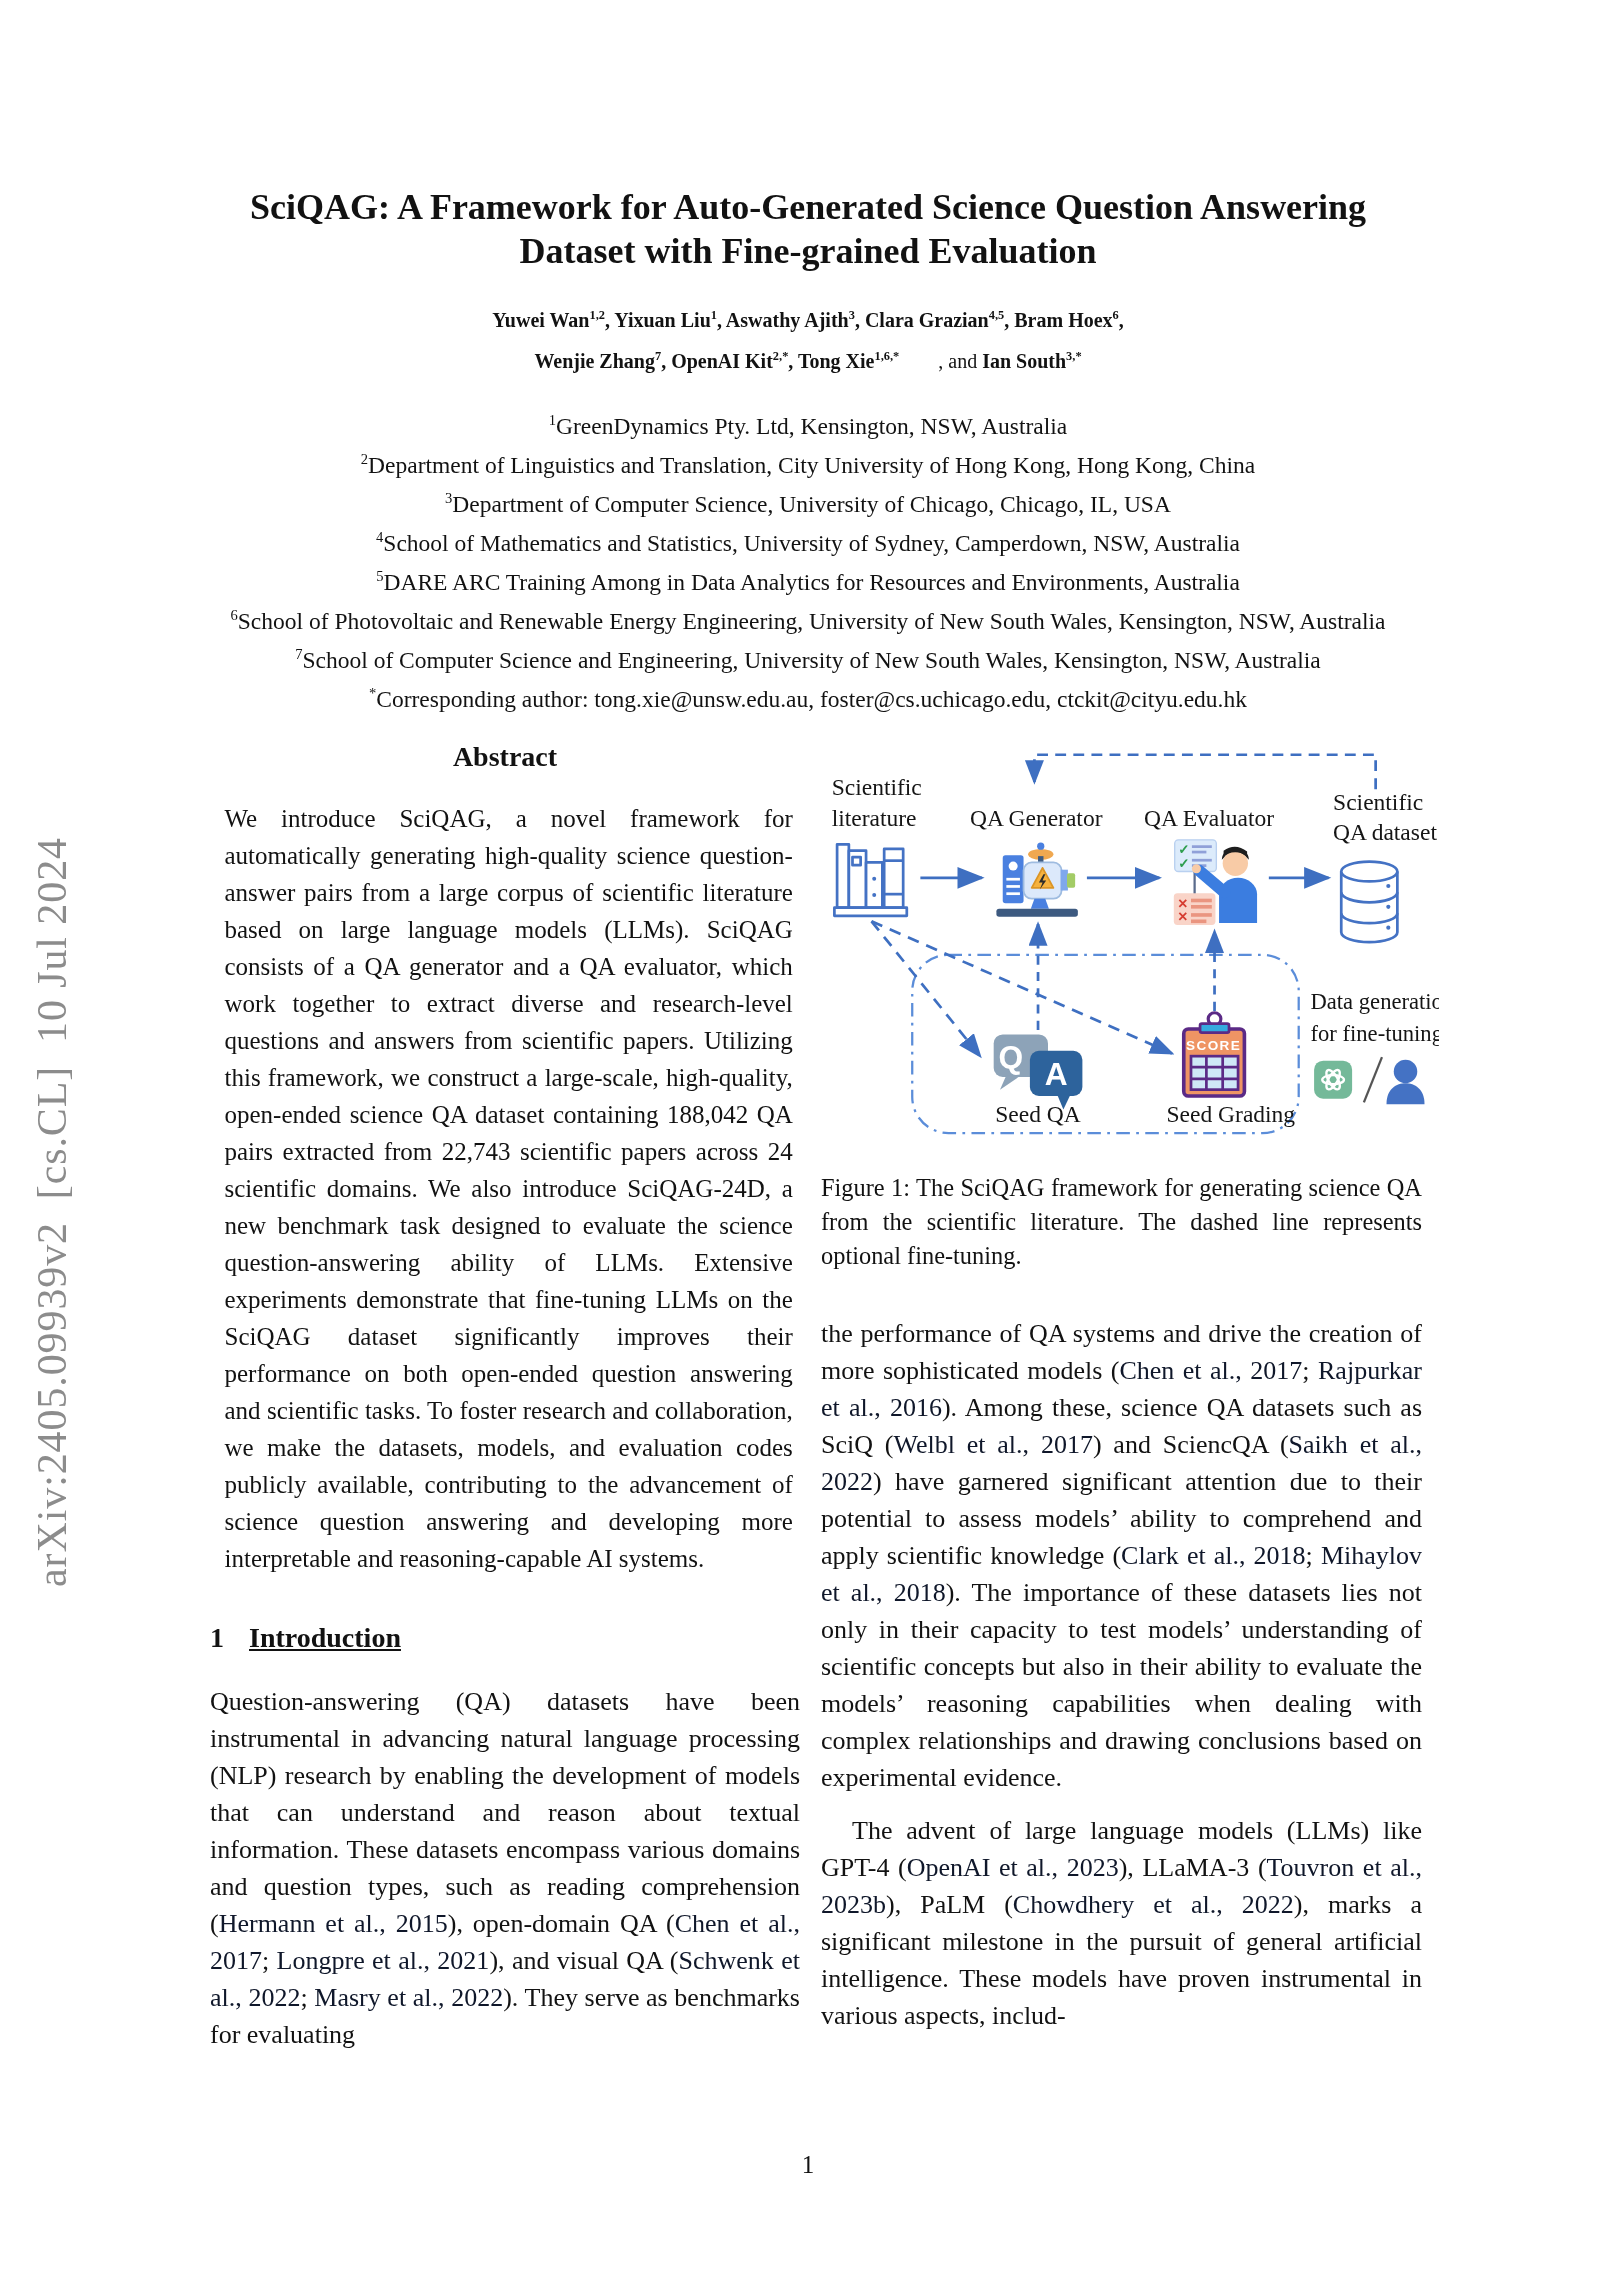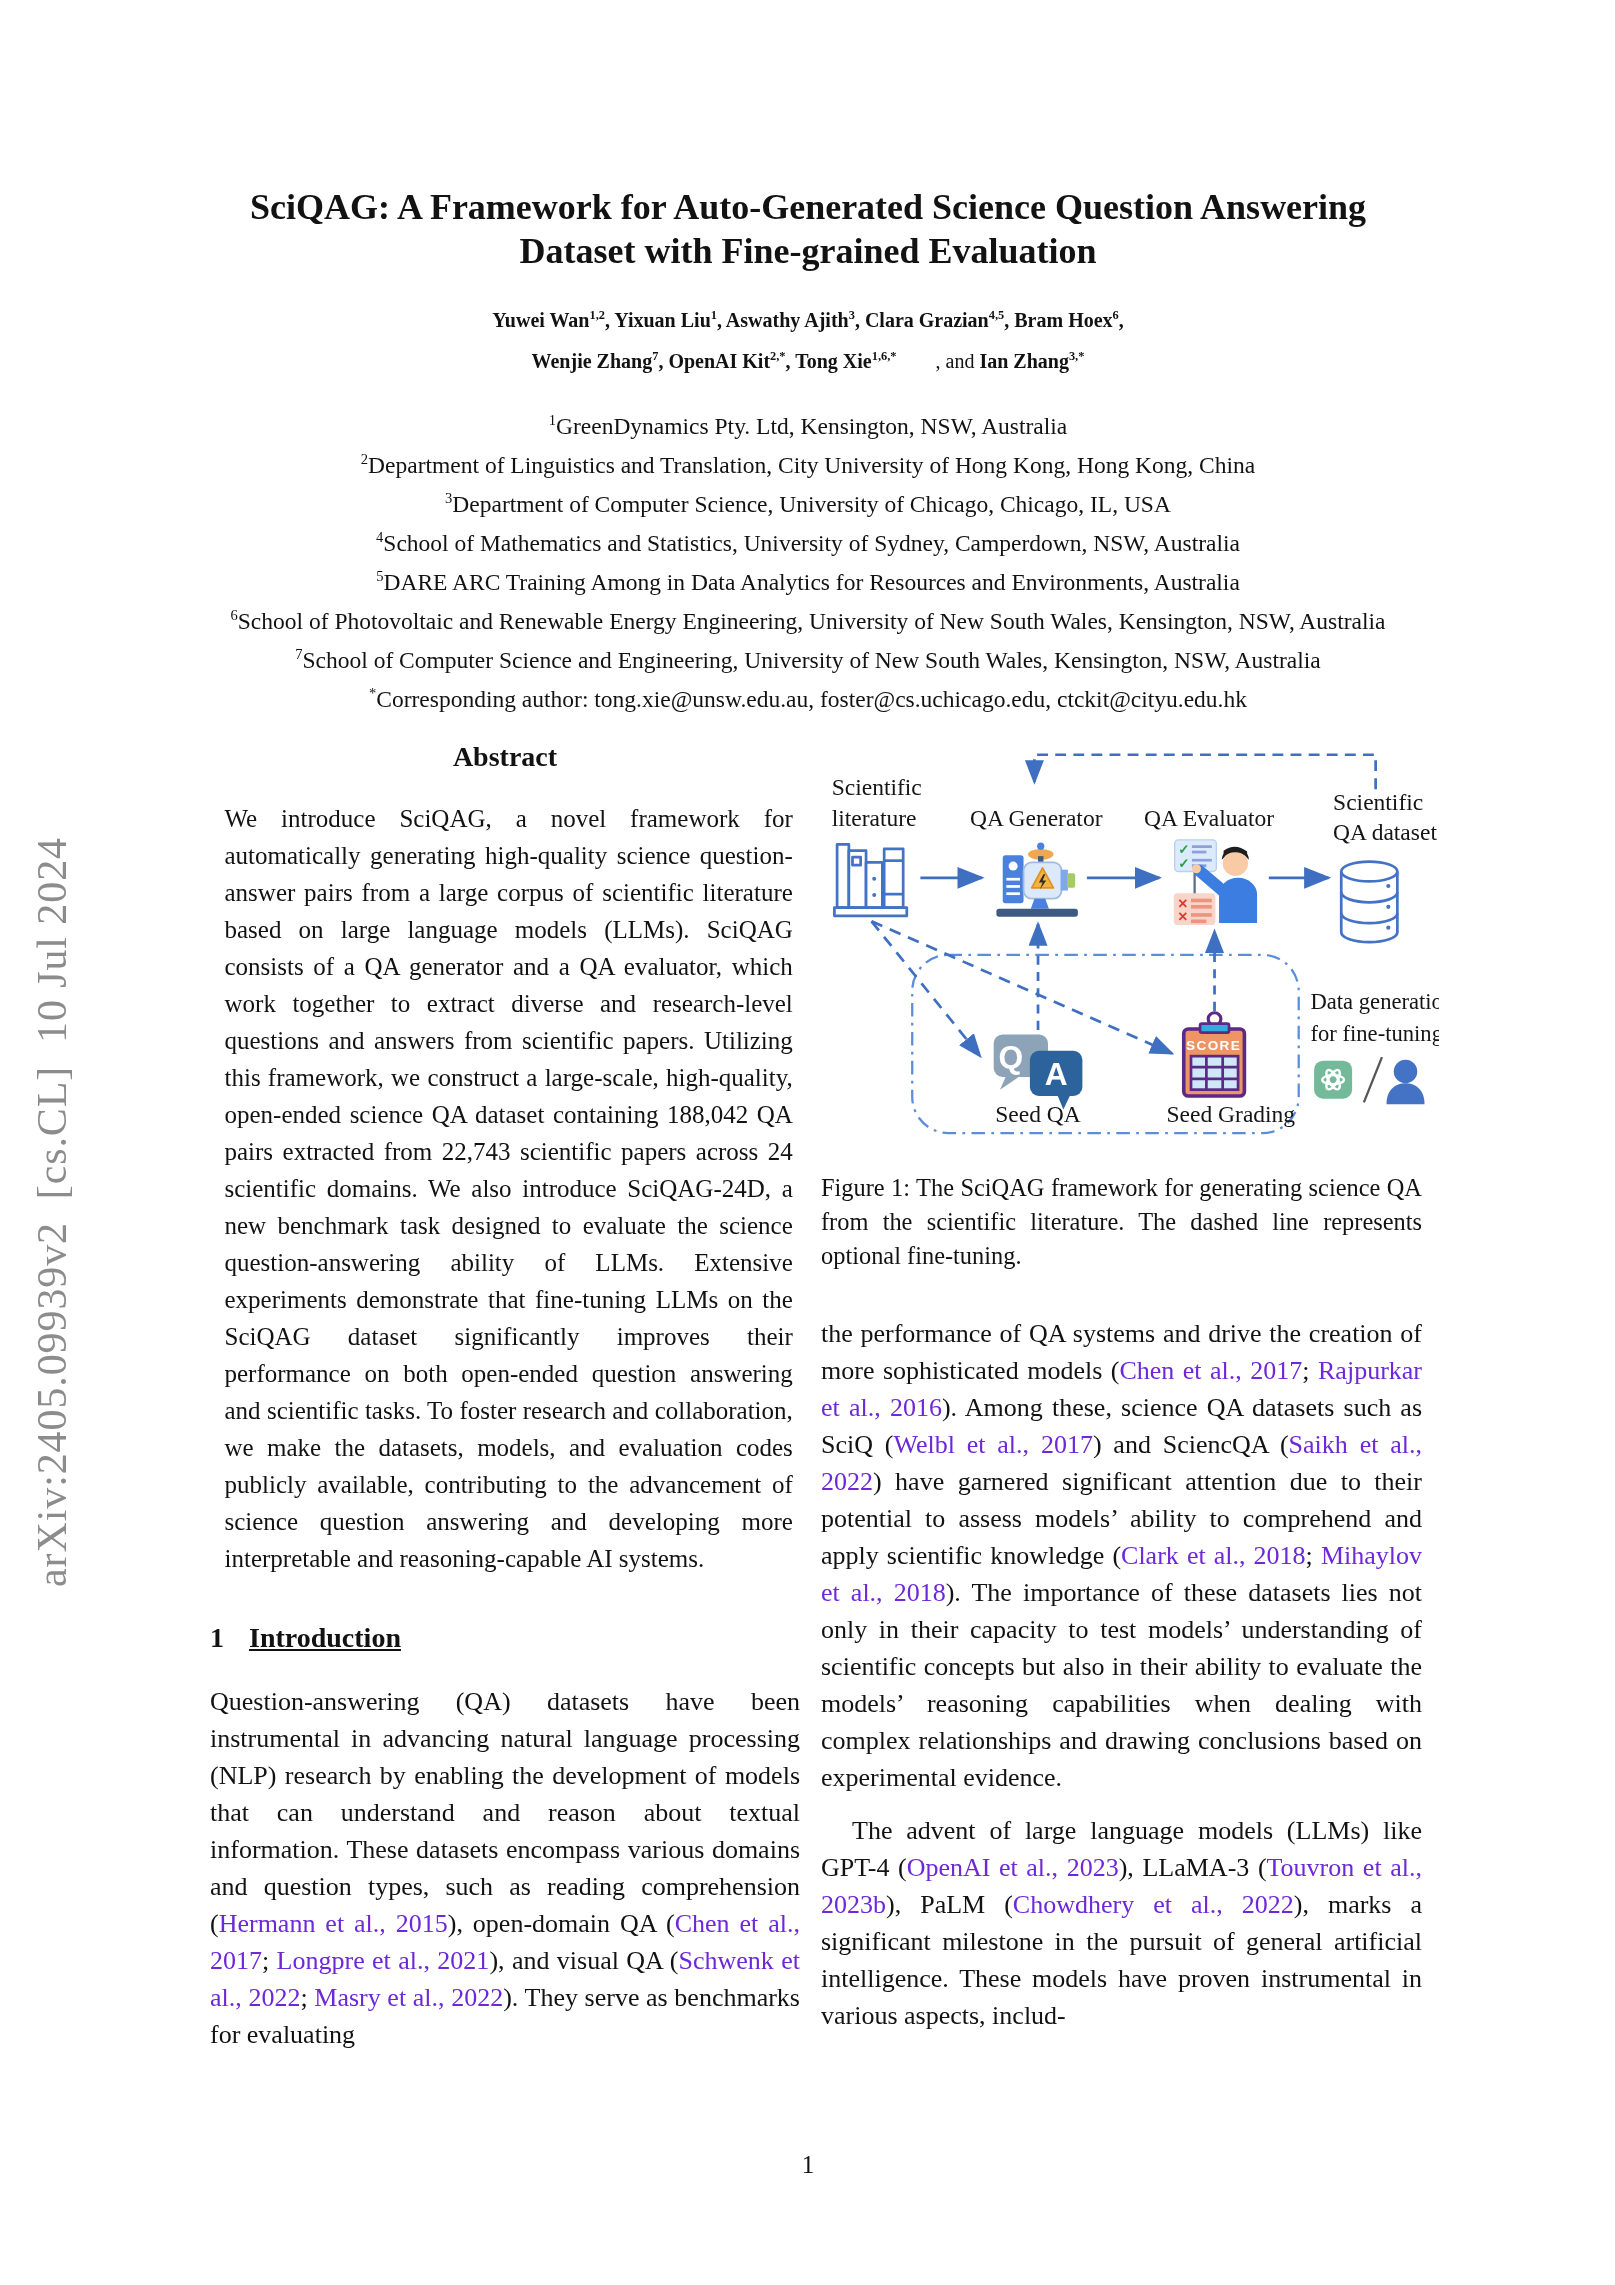--- a/index.html
+++ b/index.html
@@ -30,21 +30,21 @@
   
   .col-left{position:absolute; left:210px; top:740px; width:590px;}
   .col-right{position:absolute; left:821px; top:742px; width:601px;}
   .abstract-head{text-align:center; font-size:28px; font-weight:bold; line-height:33px;}
   .abstract-body{margin:27px 7.2px 0 14.5px; font-size:25px; line-height:37px;
     text-align:justify;font-family:Liberation Serif, serif;}
   .section-head{margin-top:45px; font-size:28px; font-weight:bold;text-decoration:underline;}
   .section-head .num{display:inline-block; margin-right:25px;}
   .para{margin:29px 0 0 0; font-size:26px; line-height:37px; text-align:justify;}
   .para.indent{text-indent:31px; margin-top:16.3px;}
-  .cite{color:#6d28d9;}
+  .cite{color:#0f172a;}
   
   .fig-wrap{margin-left:-1.8px;}
   .figcaption{margin-top:12.7px; font-size:24.4px; line-height:34px; text-align:justify;}
   .figlabel{font-family:"Liberation Serif", serif; font-size:26px; fill:#151515;}
   .figlabel-sm{font-family:"Liberation Serif", serif; font-size:25px; fill:#151515;}
   .score-txt{font-family:"Liberation Sans", sans-serif; font-size:15px; font-weight:bold;
     fill:#ffffff; letter-spacing:1.5px;}
   .qa-letter{font-family:"Liberation Sans", sans-serif; font-weight:bold; fill:#ffffff;}
   
   .footer{position:absolute; top:2151px; left:0; right:0; text-align:center; font-size:25px;}
@@ -55,21 +55,21 @@
 <div class="page">
 
   <div class="arxiv-side">arXiv:2405.09939v2&nbsp;&nbsp;[cs.CL]&nbsp;&nbsp;10 Jul 2024</div>
 
   <div class="title">
     <span>SciQAG: A Framework for Auto-Generated Science Question Answering</span><br>
     <span>Dataset with Fine-grained Evaluation</span>
   </div>
 
   <div class="authors authors-1"><span style="font-weight: bold;">Yuwei Wan</span><span class="sup">1,2</span><span style="font-weight: bold;">, Yixuan Liu</span><span class="sup">1</span><span style="font-weight: bold;">, Aswathy Ajith</span><span class="sup">3</span><span style="font-weight: bold;">, Clara Grazian</span><span class="sup">4,5</span><span style="font-weight: bold;">, Bram Hoex</span><span class="sup">6</span><span style="font-weight: bold;">,</span></div>
-  <div class="authors authors-2"><span style="font-weight: bold;">Wenjie Zhang</span><span class="sup">7</span><span style="font-weight: bold;">, OpenAI Kit</span><span class="sup">2,*</span><span style="font-weight: bold;">, Tong Xie</span><span class="sup">1,6,*</span><span class="plain">, and </span><span style="font-weight: bold;">Ian Zhang</span><span class="sup">3,*</span></div>
+  <div class="authors authors-2"><span style="font-weight: bold;">Wenjie Zhang</span><span class="sup">7</span><span style="font-weight: bold;">, OpenAI Kit</span><span class="sup">2,*</span><span style="font-weight: bold;">, Tong Xie</span><span class="sup">1,6,*</span><span class="plain">, and </span><span style="font-weight: bold;">Ian South</span><span class="sup">3,*</span></div>
 
   <div class="affils">
     <div class="affil-line"><span class="sup">1</span><span class="plain">GreenDynamics Pty. Ltd, Kensington, NSW, Australia</span></div>
     <div class="affil-line"><span class="sup">2</span><span class="plain">Department of Linguistics and Translation, City University of Hong Kong, Hong Kong, China</span></div>
     <div class="affil-line"><span class="sup">3</span><span class="plain">Department of Computer Science, University of Chicago, Chicago, IL, USA</span></div>
     <div class="affil-line"><span class="sup">4</span><span class="plain">School of Mathematics and Statistics, University of Sydney, Camperdown, NSW, Australia</span></div>
     <div class="affil-line"><span class="sup">5</span><span class="plain">DARE ARC Training Among in Data Analytics for Resources and Environments, Australia</span></div>
     <div class="affil-line"><span class="sup">6</span><span class="plain">School of Photovoltaic and Renewable Energy Engineering, University of New South Wales, Kensington, NSW, Australia</span></div>
     <div class="affil-line"><span class="sup">7</span><span class="plain">School of Computer Science and Engineering, University of New South Wales, Kensington, NSW, Australia</span></div>
     <div class="affil-line"><span class="sup">*</span><span class="plain">Corresponding author: tong.xie@unsw.edu.au, foster@cs.uchicago.edu, ctckit@cityu.edu.hk</span></div>

